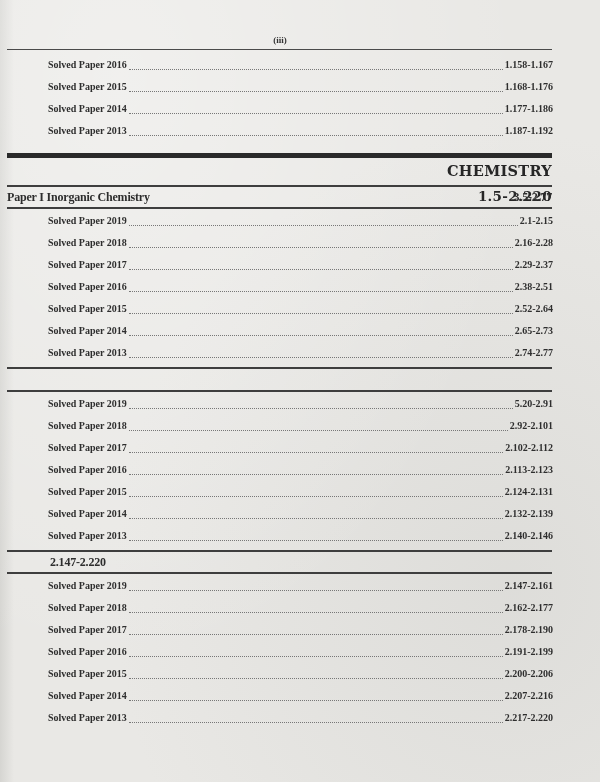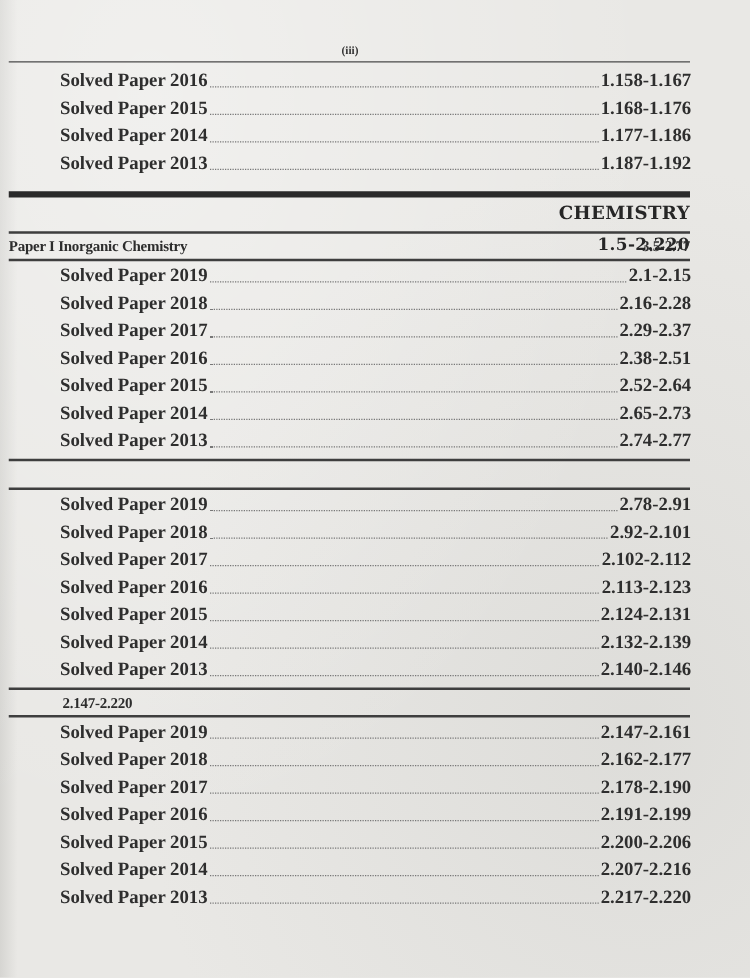--- a/index.html
+++ b/index.html
@@ -51,21 +51,21 @@
 
   .row {
     position: absolute;
     left: 48px;
     width: 505px;
     height: 20px;
     display: flex;
     align-items: flex-end;
     font-family: "Liberation Serif", serif;
     font-weight: bold;
-    font-size: 15px;
+    font-size: 10px;
     color: #2e2e2e;
     line-height: 16px;
   }
   .row .label { white-space: nowrap; }
   .row .leader {
     flex: 1;
     margin: 0 2px 3px 2px;
     height: 1px;
     border-bottom: 1px dotted #777;
   }
@@ -188,21 +188,21 @@
     <span class="leader"></span>
     <span class="pages">2.74-2.77</span>
   </div>
 
   <div class="rule med" style="top:367px;"></div>
   <div class="rule med" style="top:390px;"></div>
 
   <div class="row" style="top:392px;">
     <span class="label">Solved Paper 2019</span>
     <span class="leader"></span>
-    <span class="pages">2.78-2.91</span>
+    <span class="pages">5.20-2.91</span>
   </div>
   <div class="row" style="top:414px;">
     <span class="label">Solved Paper 2018</span>
     <span class="leader"></span>
     <span class="pages">2.92-2.101</span>
   </div>
   <div class="row" style="top:436px;">
     <span class="label">Solved Paper 2017</span>
     <span class="leader"></span>
     <span class="pages">2.102-2.112</span>

